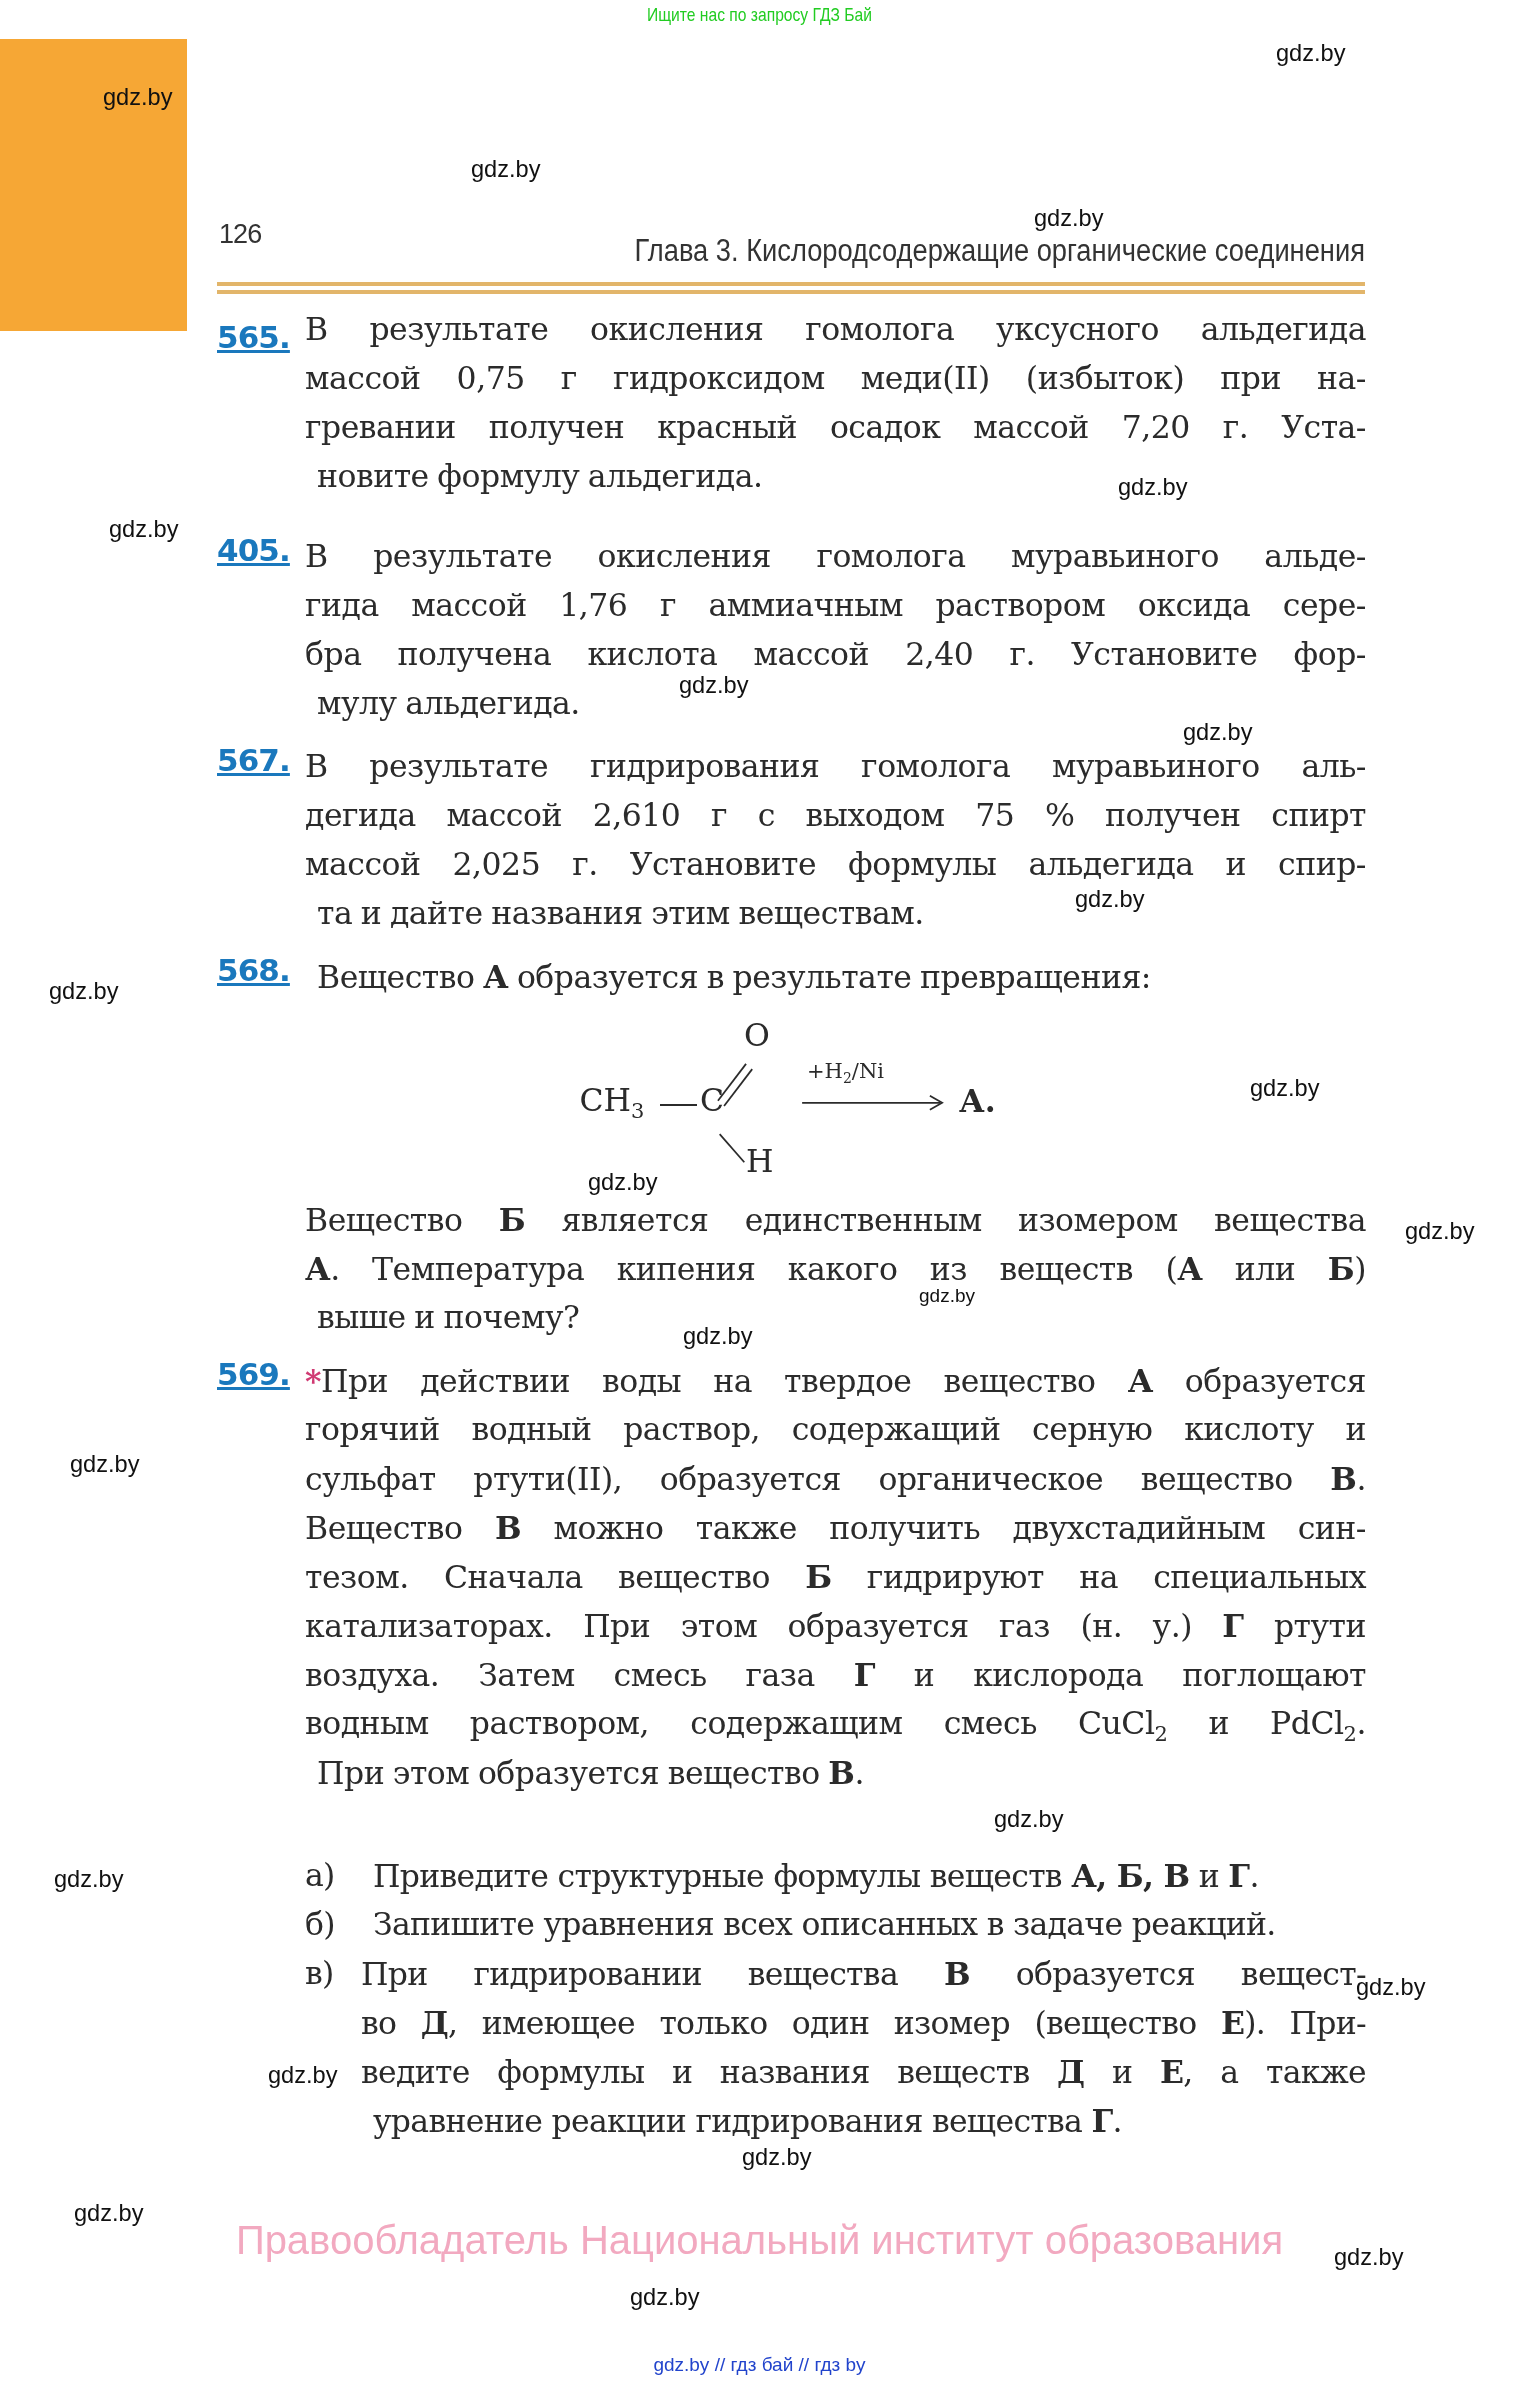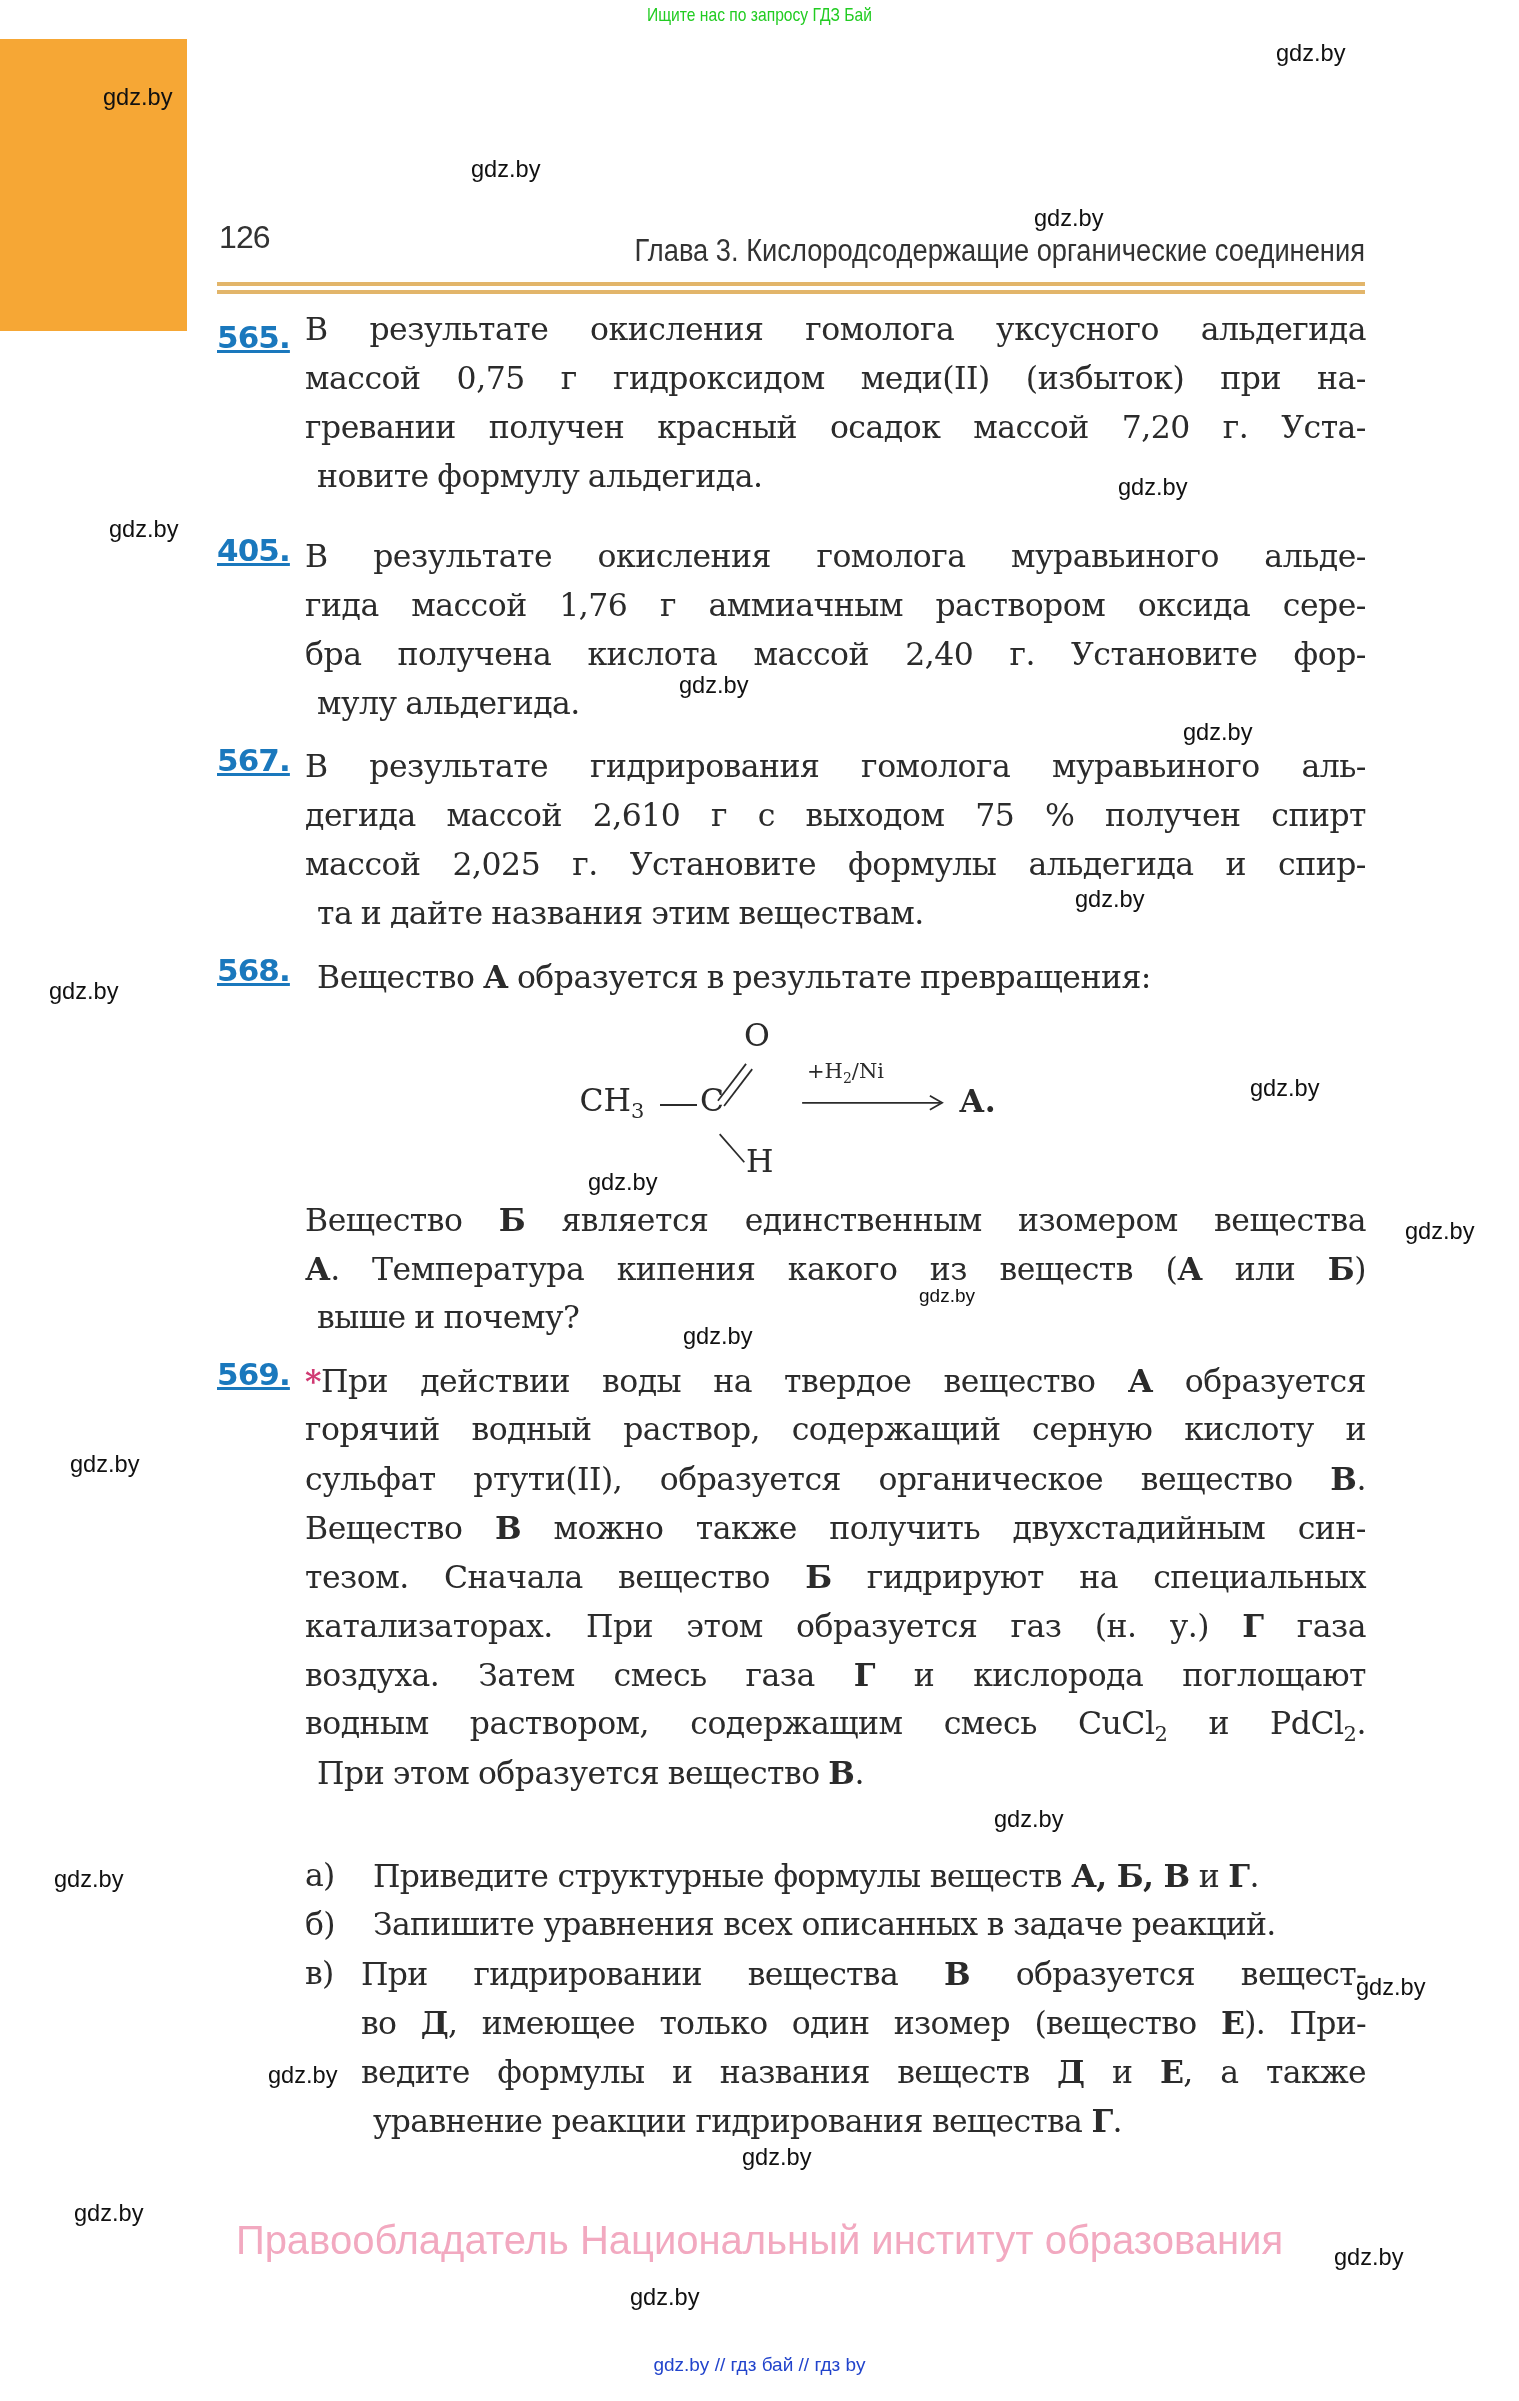--- a/index.html
+++ b/index.html
@@ -1,21 +1,21 @@
 <!DOCTYPE html>
 <html style="font-size:14px"><head>
 <meta charset="utf-8">
 <style>
   html,body{margin:0;padding:0;background:#fff;}
   body{width:1519px;height:2401px;position:relative;overflow:hidden;color:#2b2b2b;}
   .abs{position:absolute;}
   .top-banner{left:0;width:1519px;top:3.5px;text-align:center;font-family:"Liberation Sans",sans-serif;font-size:18.4px;color:#22cc22;transform:scaleX(0.85);}
   .orange{left:0;top:39px;width:187px;height:292px;background:#f6a735;}
   .wm{font-family:"Liberation Sans",sans-serif;font-size:23.6px;color:#111;white-space:nowrap;}
-  .pagenum{left:219px;top:219px;font-family:"Liberation Sans",sans-serif;font-size:32px;color:#333;letter-spacing:-0.9px;}
+  .pagenum{left:219px;top:219px;font-family:"Liberation Sans",sans-serif;font-size:27px;color:#333;letter-spacing:-0.9px;}
   .chapter{right:154px;top:233px;font-family:"Liberation Sans",sans-serif;font-size:31px;color:#333;white-space:nowrap;transform:scaleX(0.88);transform-origin:right center;}
   .rule{left:217px;width:1148px;height:3.5px;background:#e2b56a;}
   .num{left:217px;font-family:"DejaVu Sans",sans-serif;font-weight:bold;font-size:31px;color:#1a78bd;letter-spacing:-0.9px;text-decoration:underline;}
   .para{left:305px;width:1061px;font-family:"DejaVu Serif",serif;font-size:31.5px;line-height:49px;color:#2b2b2b;text-align:justify;letter-spacing:-0.5px;word-spacing:-0.9px;}
   .line{display:block;height:49px;white-space:nowrap;text-align-last:justify;text-align:justify;}
   .line.last{text-align-last:left;margin-left:12px;}
   b{font-weight:bold;}
   .star{color:#d03a73;font-weight:bold;}
   .sub-list{left:305px;width:1061px;font-family:"DejaVu Serif",serif;font-size:31.5px;line-height:49px;letter-spacing:-0.7px;}
   .sub-item{position:relative;padding-left:56px;}
@@ -89,21 +89,21 @@
   <span class="line last">выше и почему?</span>
 </div>
 
 <div class="abs num" style="top:1356px">569.</div>
 <div class="abs para" style="top:1356px">
   <span class="line"><span class="star">*</span><span>При действии воды на твердое вещество </span><b>А</b><span> образуется</span></span>
   <span class="line">горячий водный раствор, содержащий серную кислоту и</span>
   <span class="line"><span>сульфат ртути(II), образуется органическое вещество </span><b>В</b><span>.</span></span>
   <span class="line"><span>Вещество </span><b>В</b><span> можно также получить двухстадийным син-</span></span>
   <span class="line"><span>тезом. Сначала вещество </span><b>Б</b><span> гидрируют на специальных</span></span>
-  <span class="line"><span>катализаторах. При этом образуется газ (н. у.) </span><b>Г</b><span> газа</span></span>
+  <span class="line"><span>катализаторах. При этом образуется газ (н. у.) </span><b>Г</b><span> ртути</span></span>
   <span class="line"><span>воздуха. Затем смесь газа </span><b>Г</b><span> и кислорода поглощают</span></span>
   <span class="line"><span>водным раствором, содержащим смесь CuCl</span><sub style="font-size:21px">2</sub><span> и PdCl</span><sub style="font-size:21px">2</sub><span>.</span></span>
   <span class="line last"><span>При этом образуется вещество </span><b>В</b><span>.</span></span>
 </div>
 
 <div class="abs sub-list" style="top:1851px">
   <div class="sub-item">
     <span class="mark">а)</span>
     <span class="line last"><span>Приведите структурные формулы веществ </span><b>А, Б, В</b><span> и </span><b>Г</b><span>.</span></span>
   </div>

